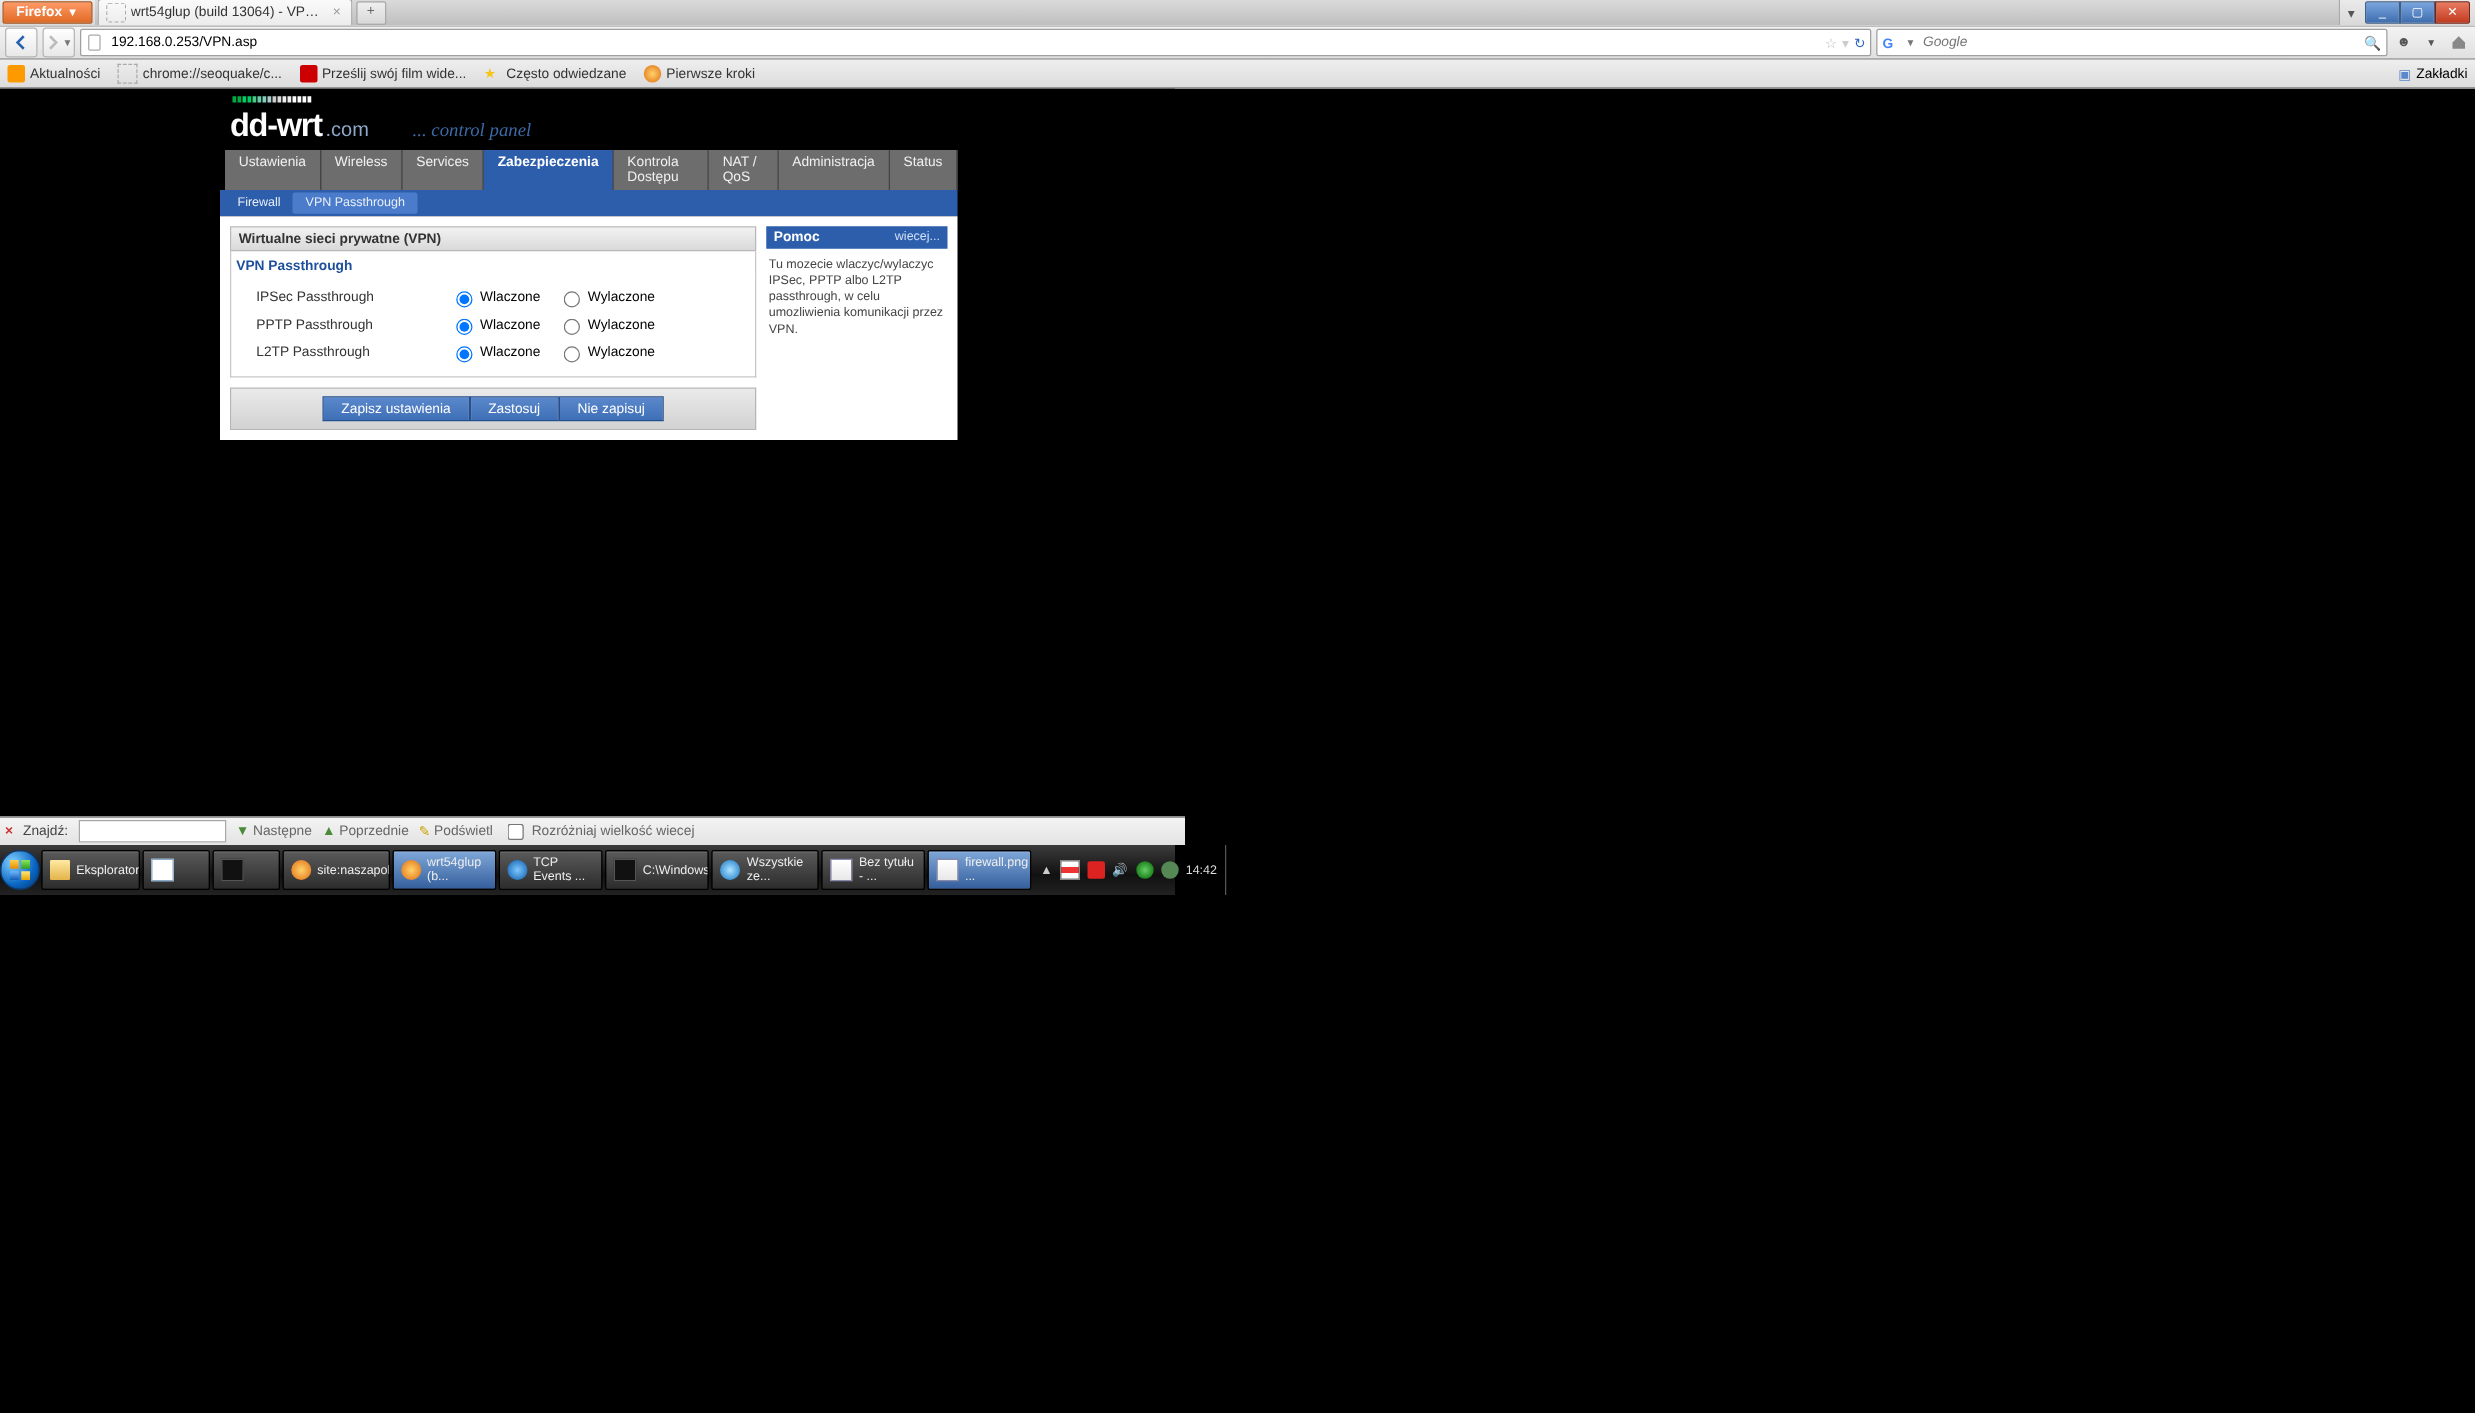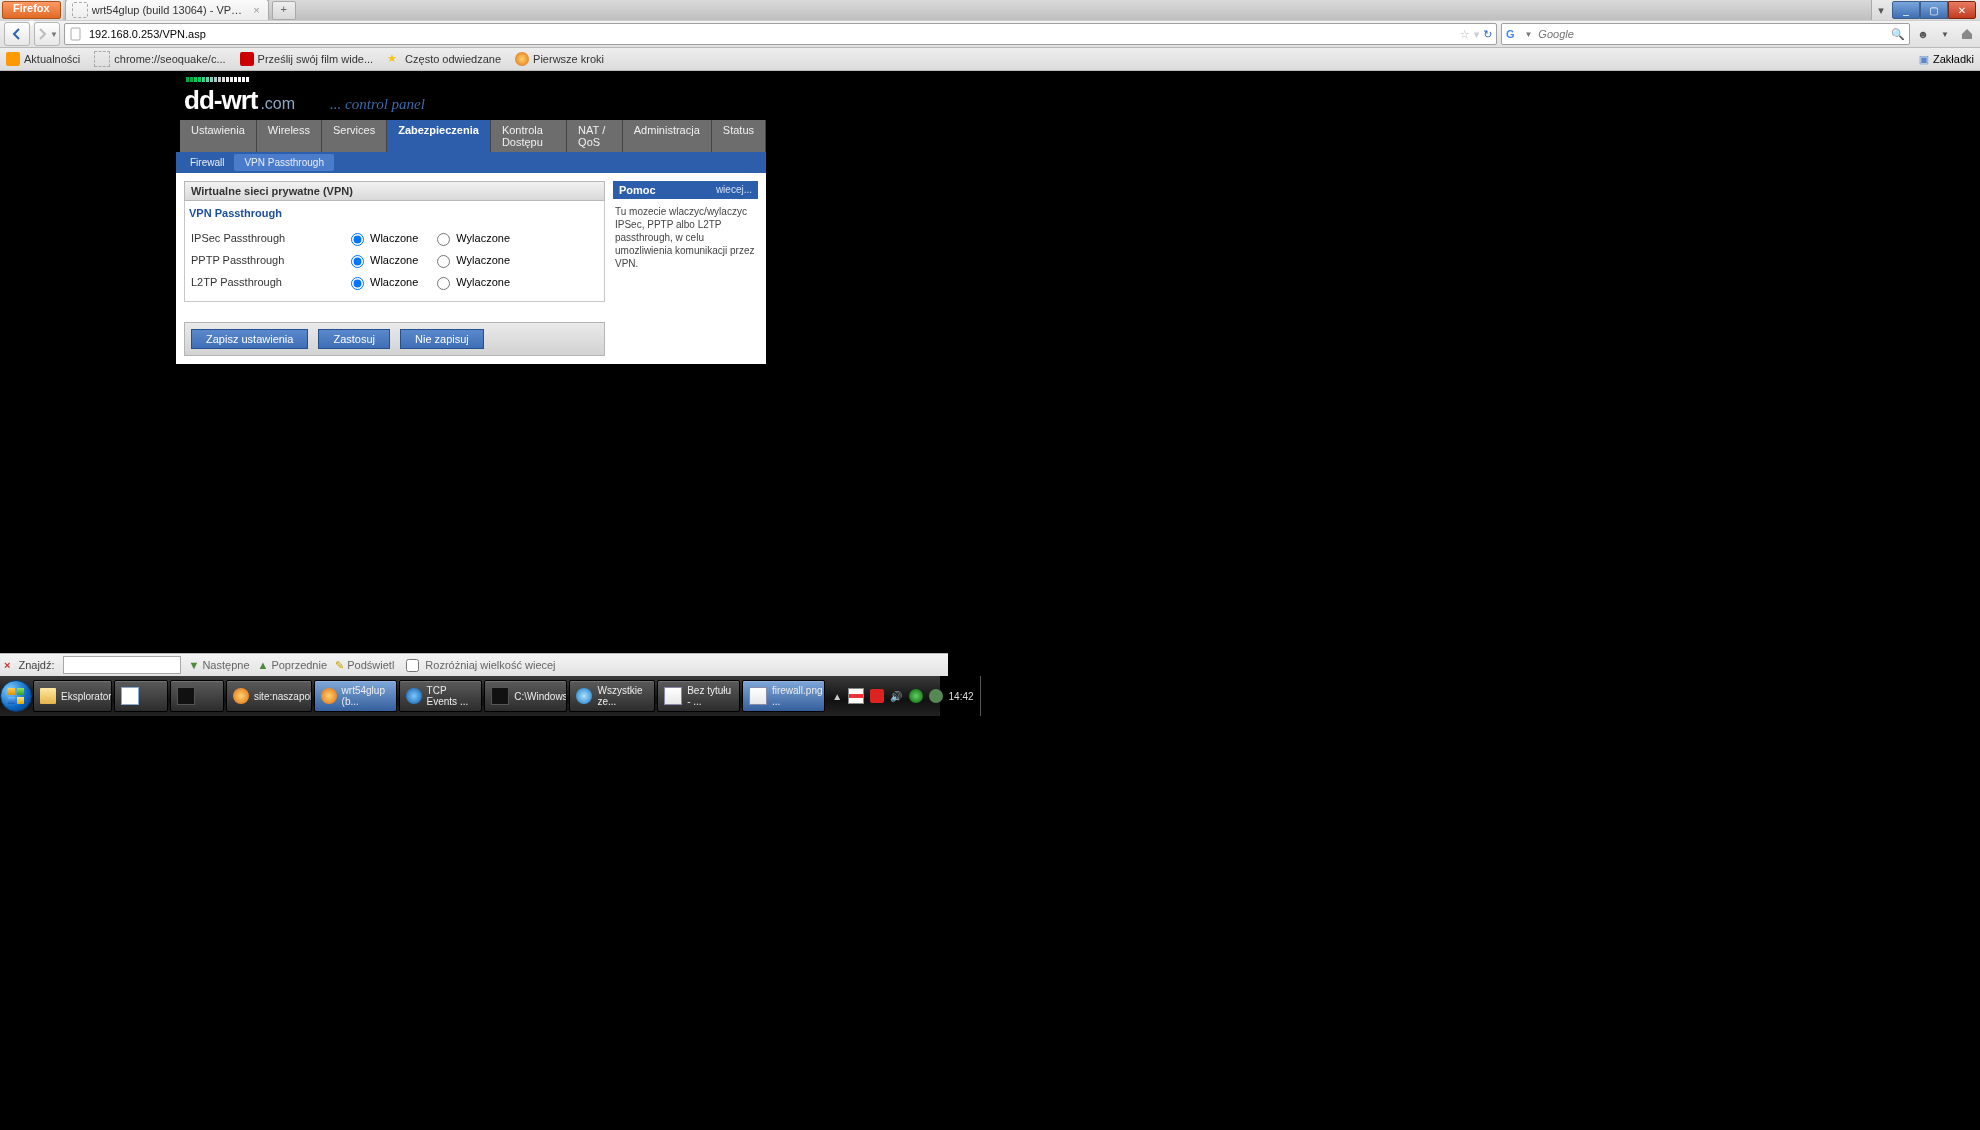--- a/index.html
+++ b/index.html
@@ -1,18 +1,18 @@
 <!DOCTYPE html>
 <html><head>
 <meta charset="utf-8">
 <style>
   html,body{margin:0;padding:0;font-family:Tahoma,Arial,sans-serif;font-size:11px;background:#000;width:1980px;height:1130px;overflow:hidden;}
   
   .ff-titlebar{height:20px;background:linear-gradient(#eaeaea,#d9d9d9);display:flex;align-items:stretch;}
-  .ff-btn{display:flex;align-items:center;gap:4px;padding:0 10px;background:linear-gradient(#ff9966,#e06a24);color:#fff;font-weight:bold;border:1px solid #a85319;border-radius:2px;margin:1px 2px;cursor:pointer;flex-direction:column;}
+  .ff-btn{display:flex;align-items:center;gap:4px;padding:0 10px;background:linear-gradient(#ff9966,#e06a24);color:#fff;font-weight:bold;border:1px solid #a85319;border-radius:2px;margin:1px 2px;cursor:pointer;}
   .ff-btn .dd{font-size:9px;}
   .ff-tabbar{flex:1;display:flex;align-items:flex-end;background:linear-gradient(#dadada,#bfbfbf);}
   .ff-tab{display:flex;align-items:center;gap:4px;background:linear-gradient(#fafafa,#ececec);border:1px solid #a9a9a9;border-bottom:none;border-radius:3px 3px 0 0;padding:2px 6px;margin-left:2px;max-width:190px;}
   .ff-tab .ico{width:14px;height:14px;border:1px dashed #aaa;border-radius:2px;}
   .ff-tab .txt{white-space:nowrap;overflow:hidden;text-overflow:ellipsis;flex:1;color:#333;}
   .ff-tab .close{color:#999;padding:0 2px;}
   .ff-newtab{width:22px;height:17px;margin-left:3px;background:linear-gradient(#efefef,#d8d8d8);border:1px solid #a9a9a9;border-radius:2px;text-align:center;line-height:15px;color:#666;}
   .tabbar-dd{width:18px;height:100%;border-left:1px solid #aaa;color:#555;display:flex;align-items:center;justify-content:center;}
   .win-controls{display:flex;align-items:center;padding-right:2px;gap:0;margin:1px 2px;}
   .win-ctl{width:26px;height:16px;border:1px solid #3c5f8e;background:linear-gradient(#7aa6dd,#3f6eb0);color:#fff;display:flex;align-items:center;justify-content:center;font-size:10px;}
@@ -53,31 +53,31 @@
   .mtab.active{background:#2d5eab;color:#fff;font-weight:bold;}
   .subtabs{background:#2d5eab;display:flex;padding:2px 4px;}
   .stab{padding:3px 10px;color:#e9eef7;cursor:pointer;font-size:10px;}
   .stab.active{background:#4a7ccb;border-radius:2px;}
   
   .panel-row{display:flex;background:#fff;padding:8px;gap:8px;}
   .leftcol{flex:1;}
   .rightcol{width:145px;}
   .section-title{background:linear-gradient(#f2f2f2,#d9d9d9);border:1px solid #b8b8b8;padding:3px 6px;font-weight:bold;color:#333;}
   .sub-heading{color:#1d4f9c;font-weight:bold;padding:6px 4px 4px 4px;border:1px solid #c7c7c7;border-top:none;border-bottom:none;}
-  .form-box{border:1px solid #c7c7c7;border-top:none;padding:4px 4px 8px 6px;}
+  .form-box{border:1px solid #c7c7c7;border-top:none;padding:4px 4px 8px 20px;}
   .fr{display:flex;align-items:center;font-size:11px;padding:3px 0;}
   .fr .lbl{width:155px;color:#333;}
   .radio-group{display:flex;align-items:center;gap:4px;}
   .radio-group label{display:flex;align-items:center;gap:3px;margin-right:10px;}
   
   .help-title{background:#2d5eab;color:#fff;font-weight:bold;padding:3px 6px;display:flex;justify-content:space-between;font-size:11px;}
   .help-title a{color:#cfe0f7;font-weight:normal;font-size:10px;}
   .help-body{font-size:10px;color:#444;padding:6px 2px;line-height:13px;}
   
-  .actions-row{background:linear-gradient(#eaeaea,#d2d2d2);border:1px solid #b5b5b5;display:flex;justify-content:flex-start;gap:10px;padding:6px;margin-top:20px;}
+  .actions-row{background:linear-gradient(#eaeaea,#d2d2d2);border:1px solid #b5b5b5;display:flex;justify-content:center;gap:0;padding:6px;margin-top:8px;}
   .btn{background:linear-gradient(#5b88cc,#3e6fb6);color:#fff;border:1px solid #24508f;padding:3px 14px;font-size:11px;cursor:pointer;}
   
   .findbar{position:absolute;left:0;right:0;bottom:40px;height:22px;background:linear-gradient(#f4f4f4,#e3e3e3);border-top:1px solid #b9b9b9;display:flex;align-items:center;padding:0 4px;gap:8px;font-size:11px;color:#444;width:940px;}
   .findbar .x{color:#c33;font-weight:bold;cursor:pointer;}
   .findbar input[type=text]{border:1px solid #a8a8a8;height:16px;width:110px;padding:0 3px;font-size:11px;}
   .findbar .fbtn{display:flex;align-items:center;gap:3px;color:#666;cursor:pointer;}
   
   .taskbar{position:absolute;left:0;bottom:0;width:940px;height:40px;background:linear-gradient(#3b3b3b,#111 60%,#222);display:flex;align-items:center;}
   .startorb{width:40px;height:40px;display:flex;align-items:center;justify-content:center;}
   .startorb .orb{width:30px;height:30px;border-radius:50%;background:radial-gradient(circle at 30% 30%,#7fd0ff,#0a65c2 60%,#023168);border:1px solid #0c3a6e;position:relative;}

